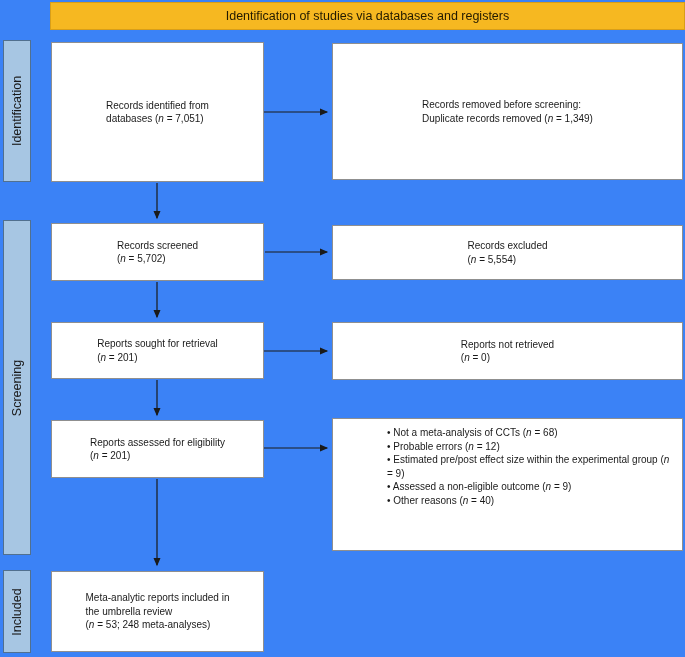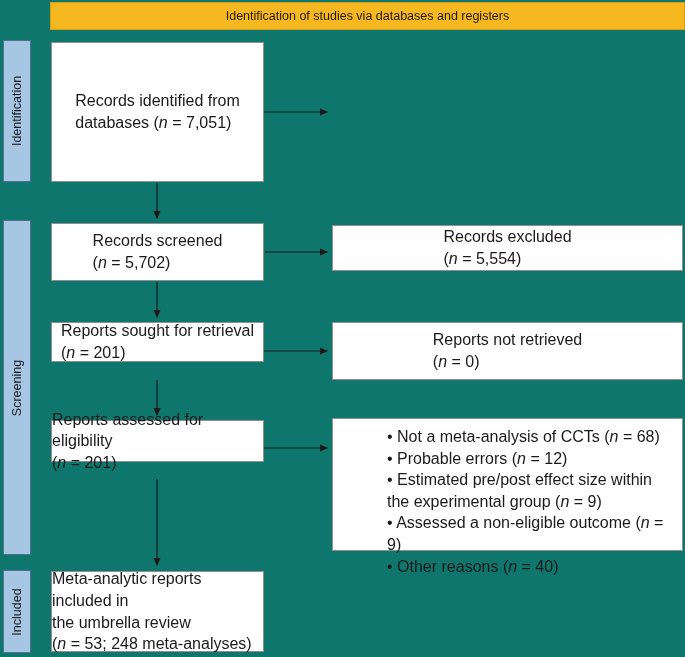--- a/index.html
+++ b/index.html
@@ -1,21 +1,21 @@
 <!DOCTYPE html>
 <html style="--banner_bg: #f6b821; --banner_border: #d89e18; --stage_bg: #a7c6e3; --stage_border: #51708f; --box_border: #8f8f8f; --text: #1a1a1a;"><head>
 <meta charset="utf-8">
 <style>
   html, body { margin: 0; padding: 0; background: #ffffff; }
   body { font-family: "Liberation Sans", sans-serif; color: var(--text, #1a1a1a); }
   .canvas {
     position: relative;
     width: 685px;
     height: 657px;
-    background: #0f766e;
+    background: #3b82f6;
     overflow: hidden;
   }
   .banner {
     position: absolute;
     left: 50px; top: 2px;
     width: 633px; height: 26px;
     background: var(--banner_bg, #f6b821);
     border: 1px solid var(--banner_border, #d89e18);
     display: flex; align-items: center; justify-content: center;
     font-size: 12.5px;
@@ -36,34 +36,34 @@
     color: #1a1a1a;
   }
   .stage.identification { top: 40px;  height: 140px; }
   .stage.screening      { top: 220px; height: 333px; }
   .stage.included       { top: 570px; height: 81px; }
   .fbox {
     position: absolute;
     background: #ffffff;
     border: 1px solid var(--box_border, #8f8f8f);
     display: flex; align-items: center; justify-content: center;
-    font-size: 16px;
+    font-size: 10px;
     line-height: 1.35;
     box-sizing: border-box;
   }
   .fbox .txt { text-align: left; }
   .col-left  { left: 51px;  width: 213px; }
   .col-right { left: 332px; width: 351px; }
   .b1 { top: 42px;  height: 140px; }
   .b2 { top: 223px; height: 58px; align-items: center; }
-  .b3 { top: 322px; height: 40px; }
-  .b4 { top: 420px; height: 42px; }
+  .b3 { top: 322px; height: 57px; }
+  .b4 { top: 420px; height: 58px; }
   .b5 { top: 571px; height: 81px; }
   .r1 { top: 43px;  height: 137px; }
-  .r2 { top: 225px; height: 46px; }
+  .r2 { top: 225px; height: 55px; }
   .r3 { top: 322px; height: 58px; }
   .r4 {
     top: 418px; height: 133px;
     display: block;
     padding: 7px 12px 0 54px;
   }
   .r4 .list-item, .r4 .list-title { text-align: left; }
   .arrows {
     position: absolute;
     left: 0; top: 0;
@@ -86,20 +86,23 @@
   </div>
   <div class="stage screening">
     <span>Screening</span>
   </div>
   <div class="stage included">
     <span>Included</span>
   </div>
 
   <div class="fbox col-left b1">
     <div class="txt">Records identified from<br>databases (<i>n</i> = 7,051)</div>
+  </div>
+  <div class="fbox col-right r1">
+    <div class="txt">Records removed before screening:<br>Duplicate records removed (<i>n</i> = 1,349)</div>
   </div>
 
   <div class="fbox col-left b2">
     <div class="txt">Records screened<br>(<i>n</i> = 5,702)</div>
   </div>
   <div class="fbox col-right r2">
     <div class="txt">Records excluded<br>(<i>n</i> = 5,554)</div>
   </div>
 
   <div class="fbox col-left b3">

